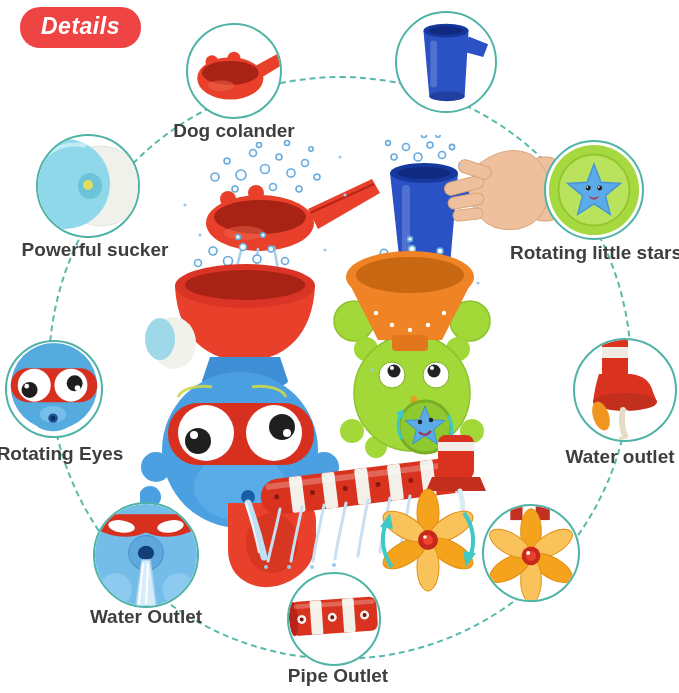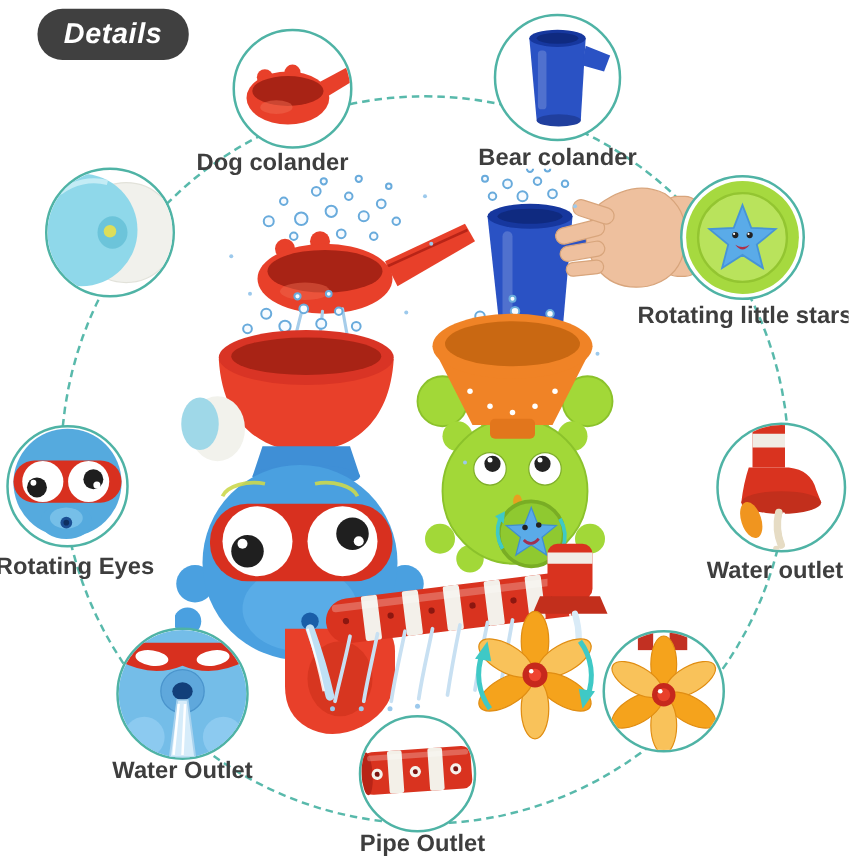--- a/index.html
+++ b/index.html
@@ -1,18 +1,18 @@
 <!DOCTYPE html>
 <html><head>
 <meta charset="utf-8">
 <style>
   html,body{margin:0;padding:0;background:#fff;}
   .stage{position:relative;width:679px;height:693px;background:#fff;overflow:hidden;
          font-family:"Liberation Sans",sans-serif;}
-  .badge{position:absolute;left:30px;top:7px;background:#404040;color:#fff;
+  .badge{position:absolute;left:20px;top:7px;background:#ef4444;color:#fff;
          font-weight:bold;font-style:italic;font-size:23px;line-height:1;
          padding:8px 21px 10px;border-radius:20px;letter-spacing:.5px;z-index:4;}
   .ring{position:absolute;left:48px;top:76px;width:584px;height:584px;
         border:2px dashed #58b9ab;border-radius:50%;box-sizing:border-box;z-index:1;}
   .hero{position:absolute;left:140px;top:135px;width:420px;height:470px;z-index:2;}
   .bubble{position:absolute;background:#fff;border:2.5px solid #4fb3a5;border-radius:50%;
           overflow:hidden;box-sizing:border-box;z-index:3;}
   .bubble svg{display:block;width:100%;height:100%;}
   .callout-label{position:absolute;transform:translateX(-50%);font-size:19px;font-weight:bold;
           color:#3e3e3e;white-space:nowrap;z-index:3;line-height:1.1;}
@@ -281,43 +281,43 @@
   <div class="bubble" style="left:186px;top:23px;width:96px;height:96px">
     <svg viewBox="0 0 100 100">
       <path d="M74,44 L98,31 L103,43 L80,57 Z" fill="#e8402a"></path>
       <circle cx="26" cy="40" r="7" fill="#e8402a"></circle>
         <circle cx="50" cy="36" r="7" fill="#e8402a"></circle>
       <ellipse cx="46" cy="58" rx="36" ry="23" fill="#e8402a"></ellipse>
       <ellipse cx="46" cy="52" rx="31" ry="13" fill="#a82315"></ellipse>
       <ellipse cx="36" cy="66" rx="14" ry="6" fill="#f06a50" opacity=".5"></ellipse>
     </svg>
   </div>
-  <div class="callout-label" style="left:218px;top:121px">Dog colander</div>
+  <div class="callout-label" style="left:234px;top:121px">Dog colander</div>
 
   <div class="bubble" style="left:395px;top:11px;width:102px;height:102px">
     <svg viewBox="0 0 100 100">
       <path d="M27,18 L73,18 L69,85 L33,85 Z" fill="#2a52c4"></path>
       <ellipse cx="50" cy="18" rx="23" ry="7" fill="#16379e"></ellipse>
       <ellipse cx="50" cy="18" rx="17" ry="4.5" fill="#0f2a80"></ellipse>
       <path d="M73,24 L93,32 L88,45 L70,40 Z" fill="#2a52c4"></path>
       <ellipse cx="51" cy="85" rx="18" ry="5" fill="#203f9e"></ellipse>
       <rect x="34" y="28" width="7" height="48" rx="3" fill="#fff" opacity=".18"></rect>
     </svg>
   </div>
-  <div class="callout-label" style="left:446px;top:117px">Bear colander</div>
 
   <div class="bubble" style="left:36px;top:134px;width:104px;height:104px">
     <svg viewBox="0 0 100 100">
       <circle cx="63" cy="50" r="40" fill="#f1f1ec" stroke="#e2e2da"></circle>
       <circle cx="27" cy="48" r="45" fill="#8fd8ea"></circle>
       <path d="M10,18 A44,44 0 0 1 48,10" stroke="#c4ecf5" stroke-width="4" fill="none"></path>
       <ellipse cx="52" cy="50" rx="12" ry="13" fill="#6cc4da"></ellipse>
       <circle cx="50" cy="49" r="5" fill="#dede5a"></circle>
     </svg>
   </div>
+  <div class="callout-label" style="left:95px;top:240px">Powerful sucker</div>
 
   <div class="bubble" style="left:544px;top:140px;width:100px;height:100px">
     <svg viewBox="0 0 100 100">
       <circle cx="50" cy="50" r="47" fill="#a6d93f"></circle>
       <circle cx="50" cy="50" r="37" fill="#b9e35c" stroke="#93c531" stroke-width="2"></circle>
       <polygon points="50,23 57.3,41.9 77.6,43 61.9,55.9 67,75.5 50,64.5 33,75.5 38.1,55.9 22.4,43 42.7,41.9" fill="#5aabe8" stroke="#4694d6" stroke-width="1.5"></polygon>
       <circle cx="44" cy="48" r="2.6" fill="#222"></circle>
         <circle cx="56" cy="48" r="2.6" fill="#222"></circle>
       <circle cx="43" cy="47" r="0.9" fill="#fff"></circle>
         <circle cx="55" cy="47" r="0.9" fill="#fff"></circle>

